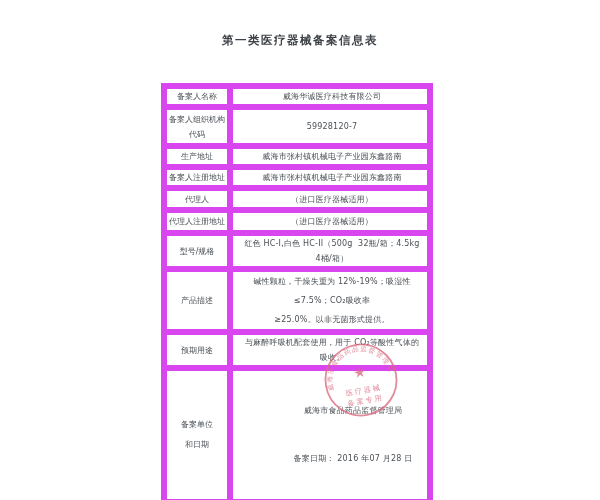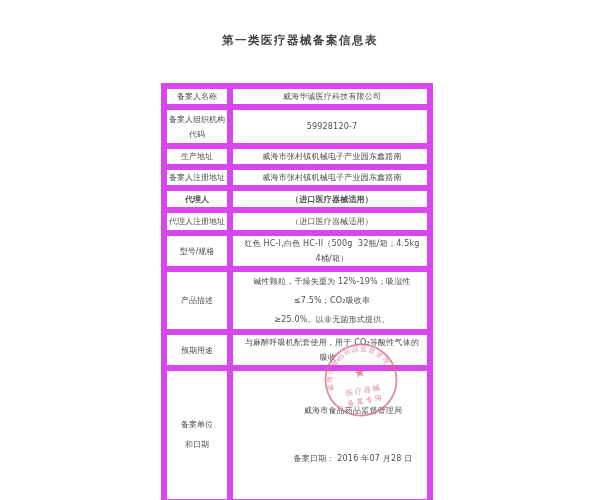--- a/index.html
+++ b/index.html
@@ -59,21 +59,21 @@
       <td class="val">59928120-7</td>
     </tr>
     <tr style="height:19px;">
       <td class="lbl">生产地址</td>
       <td class="val">威海市张村镇机械电子产业园东鑫路南</td>
     </tr>
     <tr style="height:19px;">
       <td class="lbl">备案人注册地址</td>
       <td class="val">威海市张村镇机械电子产业园东鑫路南</td>
     </tr>
-    <tr style="height:22px;font-weight:bold;">
+    <tr style="height:22px;">
       <td class="lbl">代理人</td>
       <td class="val">（进口医疗器械适用）</td>
     </tr>
     <tr style="height:23px;">
       <td class="lbl">代理人注册地址</td>
       <td class="val">（进口医疗器械适用）</td>
     </tr>
     <tr style="height:20px;">
       <td class="lbl">型号/规格</td>
       <td class="val">红色 HC-I,白色 HC-II（500g  32瓶/箱；4.5kg  4桶/箱）</td>

